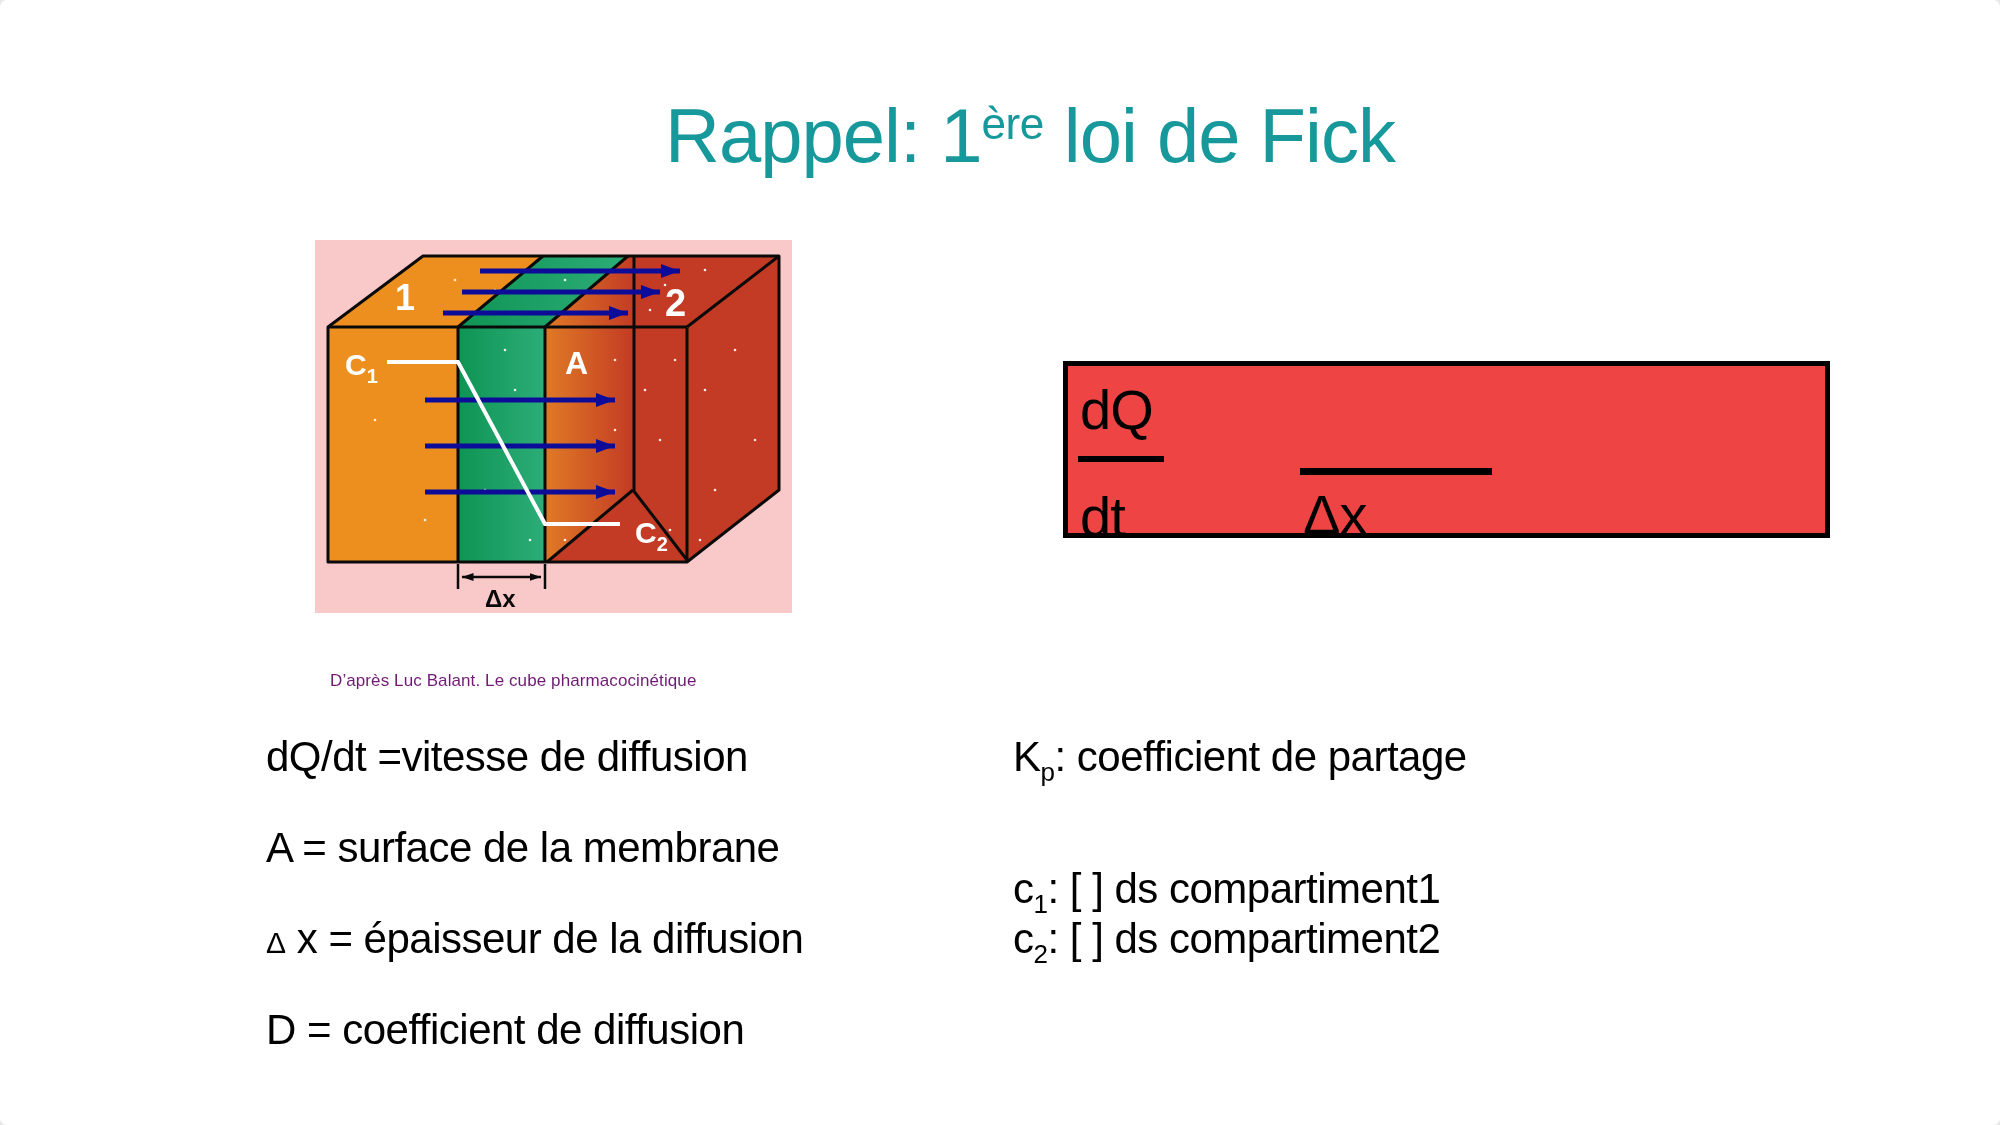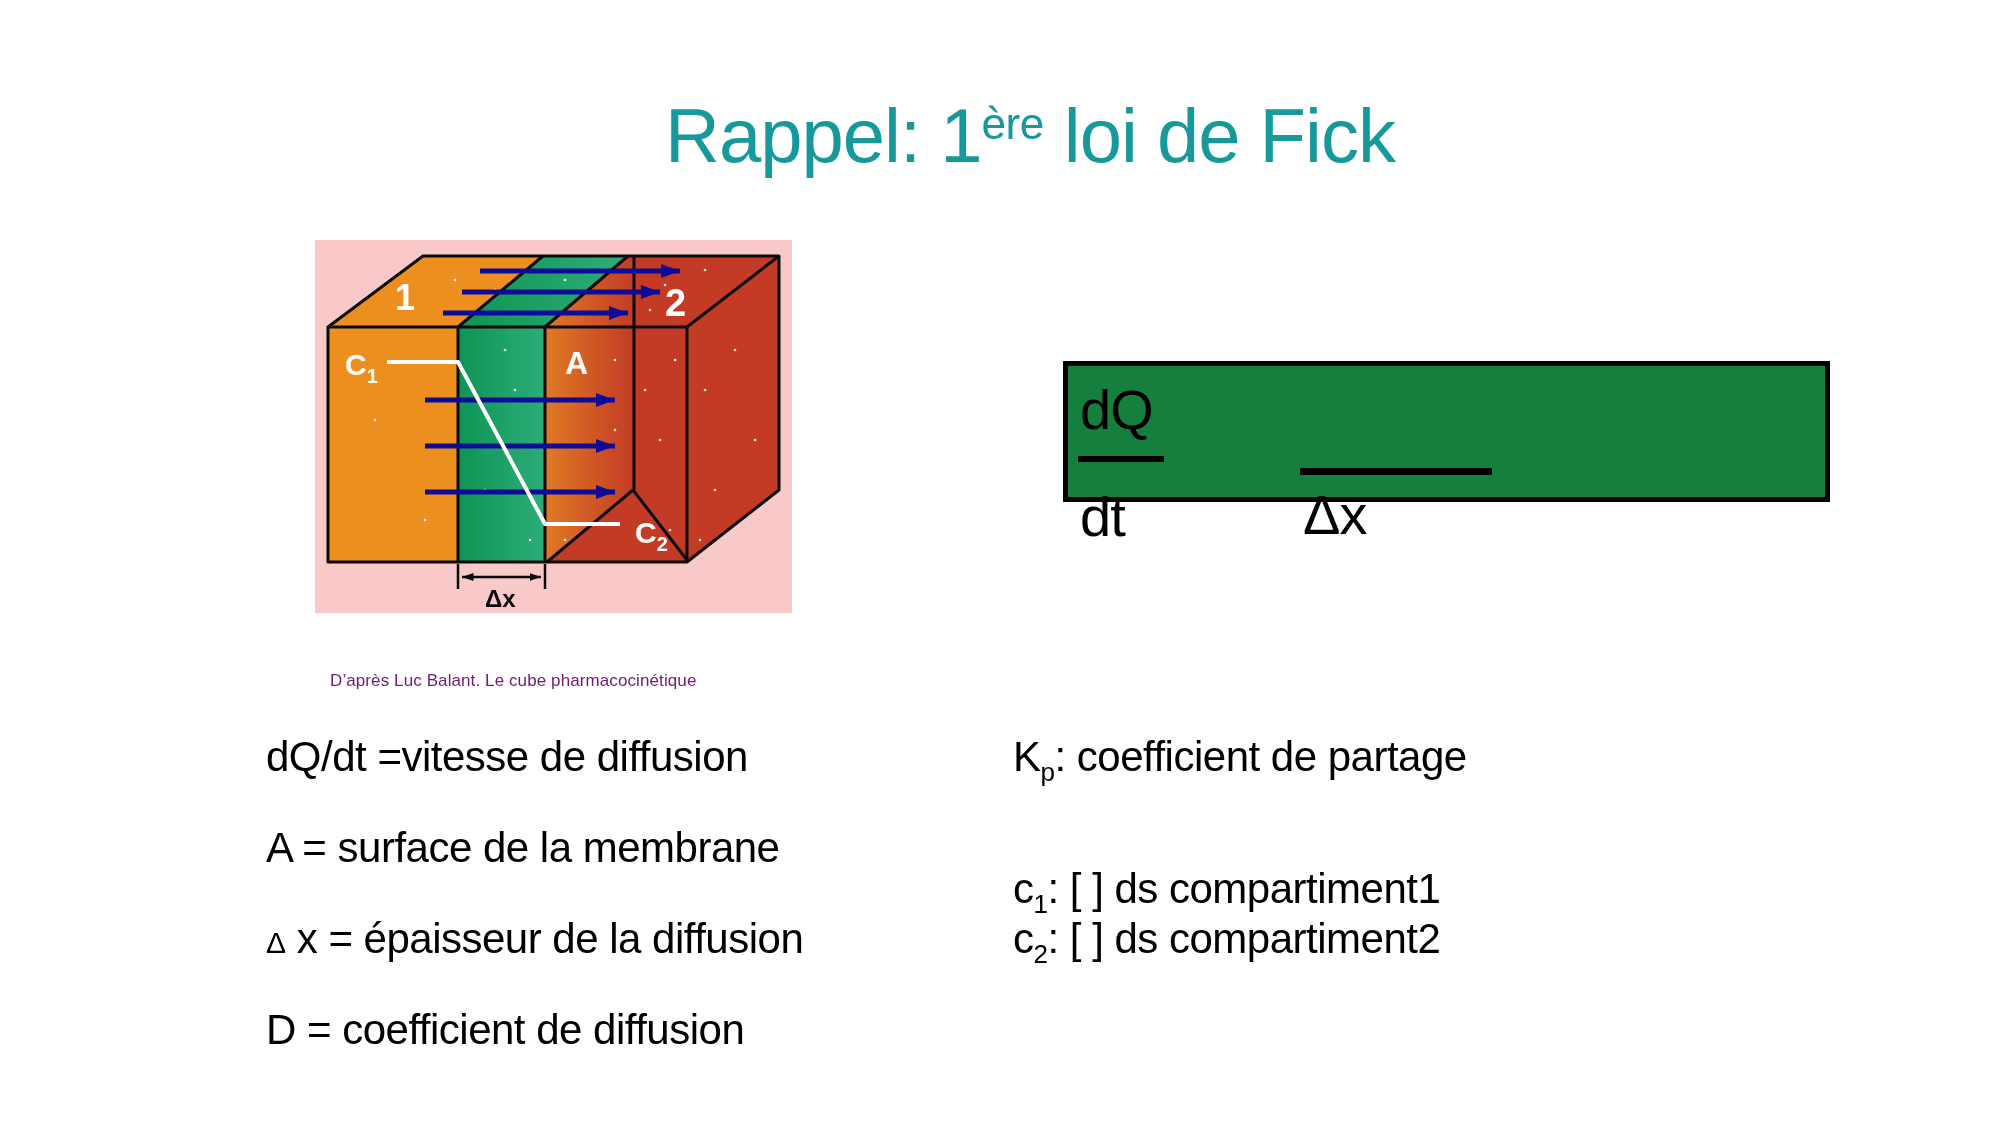--- a/index.html
+++ b/index.html
@@ -1,32 +1,32 @@
 <!DOCTYPE html>
 <html><head>
 <meta charset="utf-8">
 <style>
   html,body{margin:0;padding:0;background:#e8e8e8;}
   .slide{
     position:relative;width:2000px;height:1125px;background:#ffffff;
-    font-family:"Liberation Sans", sans-serif;overflow:hidden;margin:0 auto;
+    font-family:"Liberation Sans", sans-serif;overflow:hidden;margin:0 auto;border-radius:7px;
   }
   .title{
     position:absolute;top:98px;left:60px;width:1940px;text-align:center;
     font-size:76px;line-height:1;color:#17999B;letter-spacing:-1px;white-space:nowrap;
   }
   .title sup{font-size:0.58em;vertical-align:0.52em;letter-spacing:-0.5px;}
   .figure{position:absolute;left:315px;top:240px;width:477px;height:373px;}
   .caption{
     position:absolute;left:330px;top:671px;font-size:17px;color:#701a75;
     letter-spacing:0.1px;white-space:nowrap;
   }
   .formula-box{
-    position:absolute;left:1063px;top:361px;width:767px;height:141px;
-    border:5px solid #000;background:#15803d;box-sizing:border-box;
+    position:absolute;left:1063px;top:361px;width:767px;height:177px;
+    border:5px solid #000;background:#ef4444;box-sizing:border-box;
   }
   .formula-box .ftext{
     position:absolute;font-size:56px;line-height:1;color:#000;
     letter-spacing:-1px;white-space:nowrap;
   }
   .formula-box sub{font-size:34px;vertical-align:-14px;letter-spacing:-0.5px;}
   .fbar{position:absolute;background:#000;}
   #f-dq{left:12px;top:16px;}
   #f-bar1{left:10px;top:90px;width:86px;height:6px;}
   #f-dt{left:12px;top:123px;}

